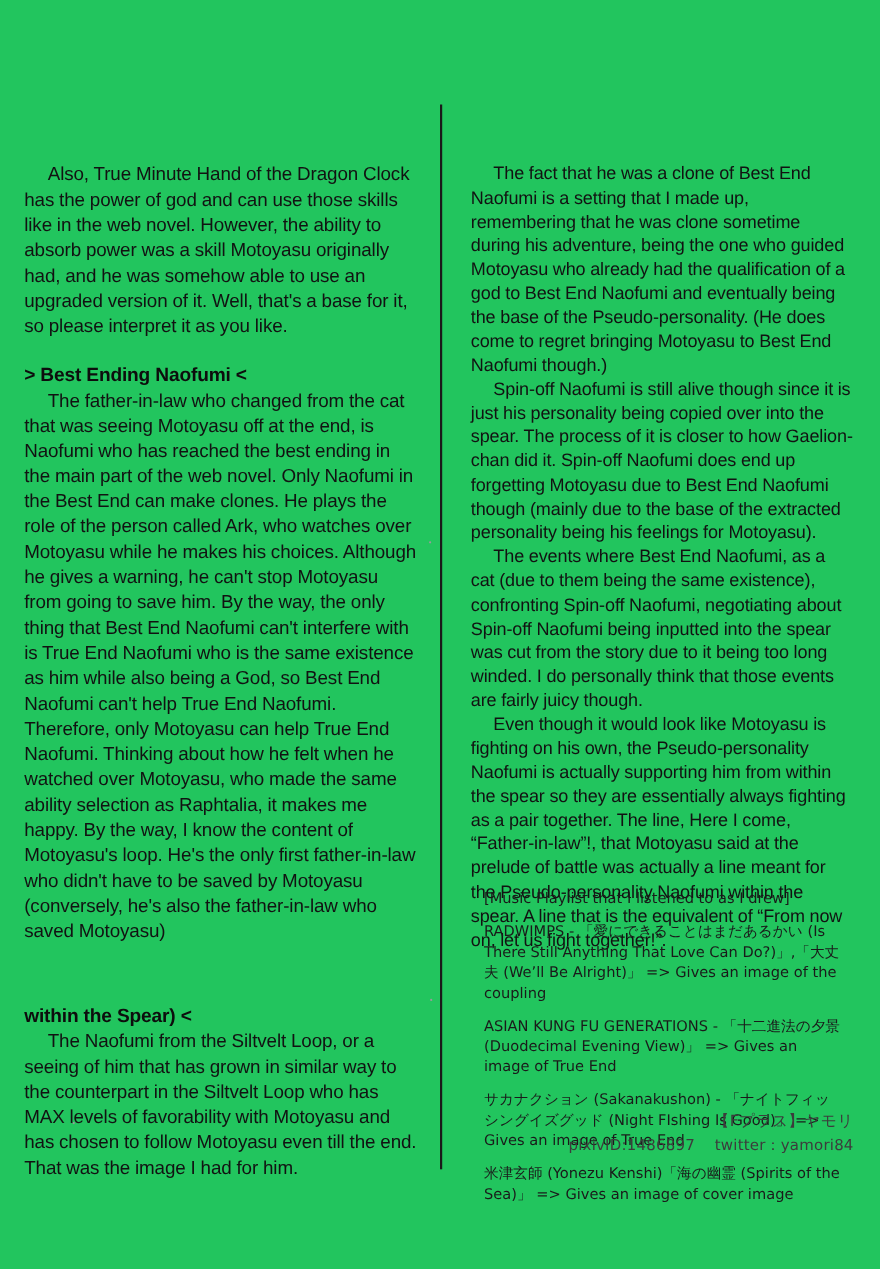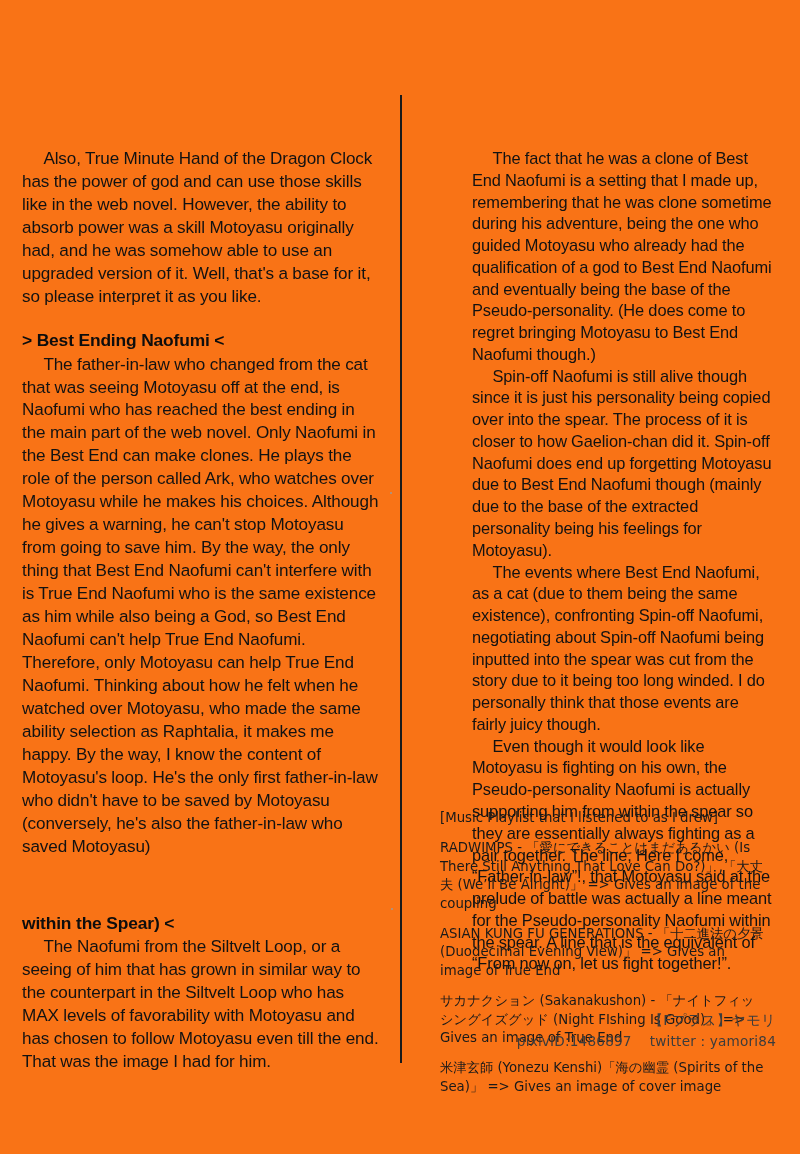--- a/index.html
+++ b/index.html
@@ -12,21 +12,21 @@
     height: 1154px;
     font-family: "Liberation Sans", "DejaVu Sans", sans-serif;
     color: #111111;
     position: relative;
     overflow: hidden;
   }
 
   .page {
     position: absolute;
     inset: 0;
-    background: #f97316;
+    background: #22c55e;
   }
 
   .divider {
     position: absolute;
     left: 400px;
     top: 95px;
     width: 2px;
     height: 968px;
     background: #1a1a1a;
   }
@@ -43,21 +43,20 @@
     font-size: 17.1px;
     line-height: 1.345;
     text-indent: 1.25em;
     letter-spacing: -0.1px;
     word-spacing: -0.2px;
     color: #121212;
   }
   .col-right p.para {
     font-size: 16.4px;
     line-height: 1.327;
-    margin-left: 44px;
   }
 
   h2.section-head {
     margin: 0;
     font-size: 17.4px;
     font-weight: bold;
     text-align: left;
     line-height: 1.3;
     letter-spacing: -0.15px;
     color: #0d0d0d;

